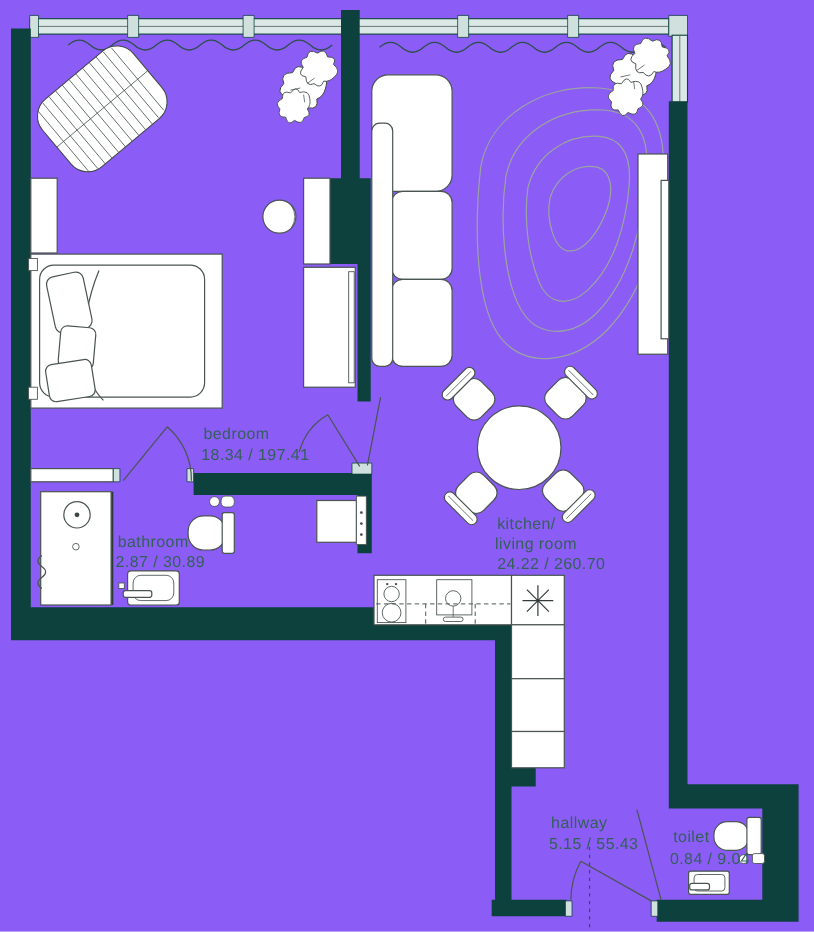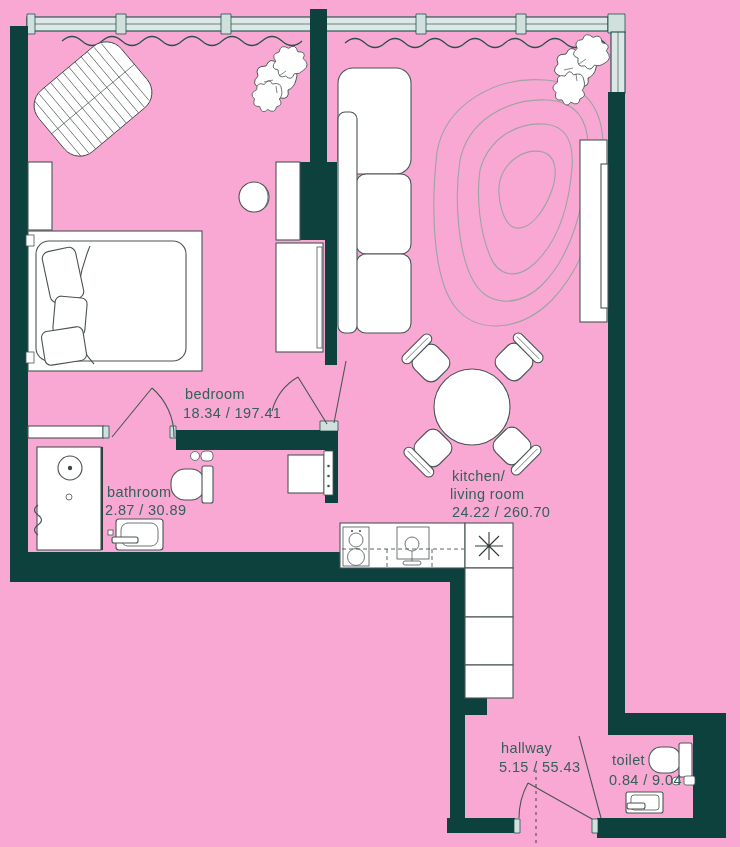--- a/index.html
+++ b/index.html
@@ -1,17 +1,17 @@
 <!DOCTYPE html>
 <html style="--wall: #0d413d; --glass: #dbe8e6; --jamb: #cfe0dd; --text: #336059; --line: #4a5553;"><head>
 <meta charset="utf-8">
 <style>
   :root{--wall:#0d413d;--glass:#dbe8e6;--jamb:#cfe0dd;--text:#336059;--line:#4a5553;}
   html,body{margin:0;padding:0;background:#fff;}
-  .stage{width:740px;height:847px;position:relative;background:#f9a8d4;}
+  .stage{width:740px;height:847px;position:relative;background:#8b5cf6;}
   .wall{fill:var(--wall);}
   .win{fill:var(--glass);stroke:var(--wall);stroke-width:1;}
   .jamb{fill:var(--jamb);stroke:var(--wall);stroke-width:.7;}
   .fx{fill:#fff;stroke:var(--line);stroke-width:1.1;}
   .fx2{fill:#fff;stroke:var(--line);stroke-width:.8;}
   .ln{fill:none;stroke:var(--line);stroke-width:1.1;}
   .thin{fill:none;stroke:var(--line);stroke-width:.7;}
   .hand{fill:#fff;stroke:#3c4744;stroke-width:.9;stroke-linejoin:round;}
   .rug{fill:none;stroke:#9ba4a2;stroke-width:1.1;}
   .curtain{fill:none;stroke:#2c4f4a;stroke-width:1.2;}

